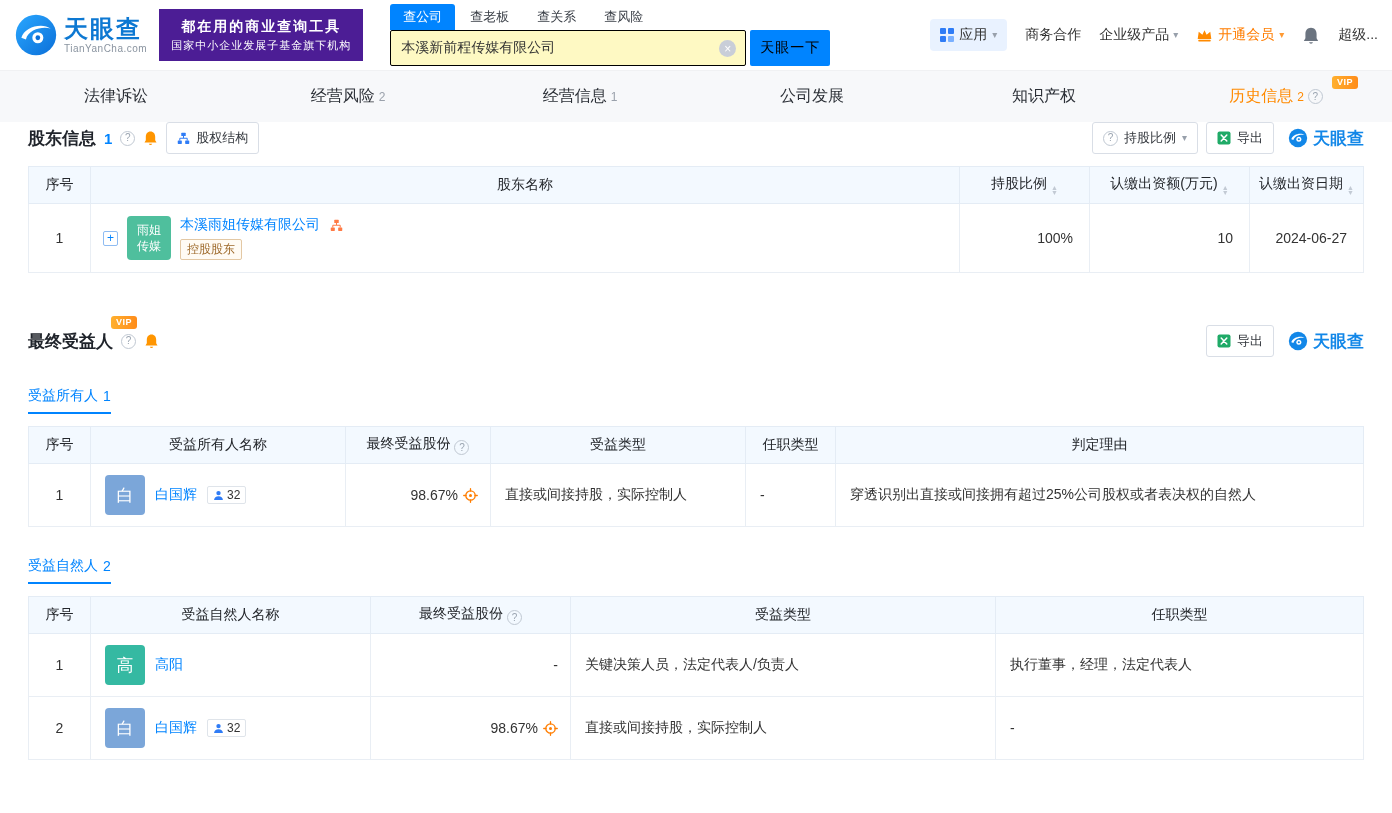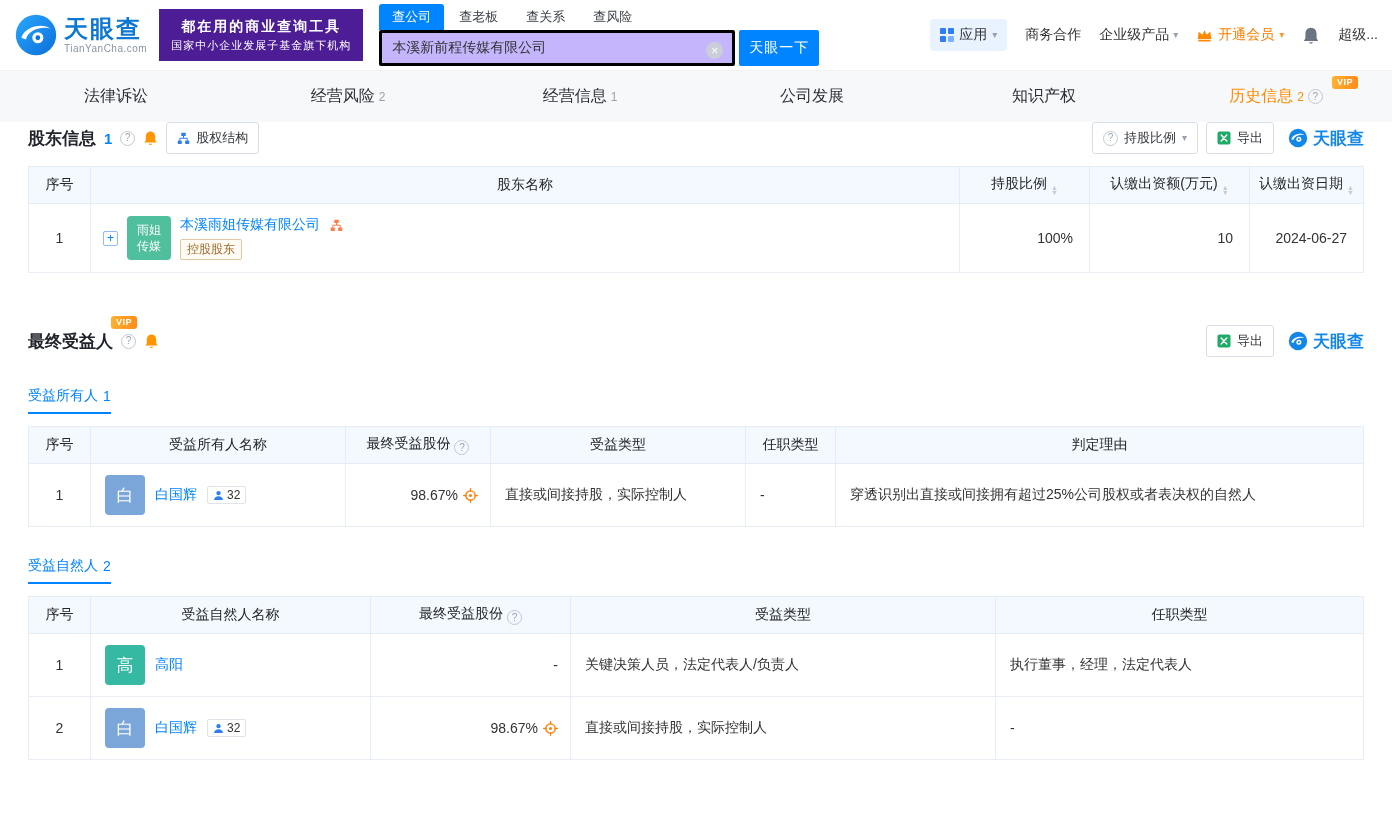--- a/index.html
+++ b/index.html
@@ -7,29 +7,29 @@
   body{width:1392px;font-family:"Liberation Sans","DejaVu Sans",sans-serif;color:#333;font-size:14px}
 
   
   .topbar{display:flex;align-items:center;height:70px;padding:0 14px;gap:12px}
   .logo{display:flex;align-items:center;gap:6px;cursor:pointer;flex:none}
   .logo-cn{font-size:24px;font-weight:bold;color:#0d78d2;letter-spacing:2px;line-height:1.1}
   .logo-en{font-size:10px;color:#8a94a0;letter-spacing:.5px}
   .banner{background:#4c1d95;color:#fff;text-align:center;padding:7px 12px;line-height:1.55;flex:none;cursor:pointer}
   .banner-l1{font-size:14px;font-weight:bold;letter-spacing:2px}
   .banner-l2{font-size:11px;letter-spacing:1px}
-  .search-block{display:flex;flex-direction:column;margin-left:4px;flex:none}
+  .search-block{display:flex;flex-direction:column;margin-left:15px;flex:none}
   .search-tabs{display:flex;gap:2px}
   .stab{font-size:13px;color:#3a3f47;padding:4px 13px;cursor:pointer;border-radius:3px 3px 0 0}
   .stab.active{background:#0084ff;color:#fff}
   .search-row{display:flex;align-items:stretch}
-  .search-input-wrap{position:relative;width:356px;height:36px;border:3px solid #000000;background:#c4b5fd;border-radius:2px}
+  .search-input-wrap{position:relative;width:356px;height:36px;border:1px solid #000000;background:#fef9c3;border-radius:2px}
   .search-input{width:100%;height:100%;border:none;outline:none;padding:0 34px 0 10px;font-size:14px;color:#333;font-family:inherit;background:transparent}
   .clear-btn{position:absolute;right:9px;top:9px;width:17px;height:17px;border-radius:50%;background:#c9ced8;color:#fff;font-size:12px;display:flex;align-items:center;justify-content:center;cursor:pointer;line-height:1}
-  .search-btn{width:80px;background:#0084ff;color:#ffffff;border:none;font-size:14px;margin-left:4px;border-radius:2px;cursor:pointer;font-family:inherit;letter-spacing:1px}
+  .search-btn{width:80px;background:#0084ff;color:#000000;border:none;font-size:14px;margin-left:4px;border-radius:2px;cursor:pointer;font-family:inherit;letter-spacing:1px}
   .top-nav{margin-left:auto;display:flex;align-items:center;gap:18px;font-size:14px;color:#333;white-space:nowrap}
   .nav-app{display:flex;align-items:center;gap:5px;background:#e9f2ff;padding:7px 10px;border-radius:4px;cursor:pointer}
   .nav-item{cursor:pointer;display:flex;align-items:center;gap:4px}
   .nav-vip{color:#ff7d00;display:flex;align-items:center;gap:5px;cursor:pointer}
   .caret{font-size:10px;color:#98a0ab;line-height:1}
   .nav-vip .caret{color:#ff9a33}
   .bell-top{cursor:pointer}
   .nav-user{cursor:pointer}
 
   

